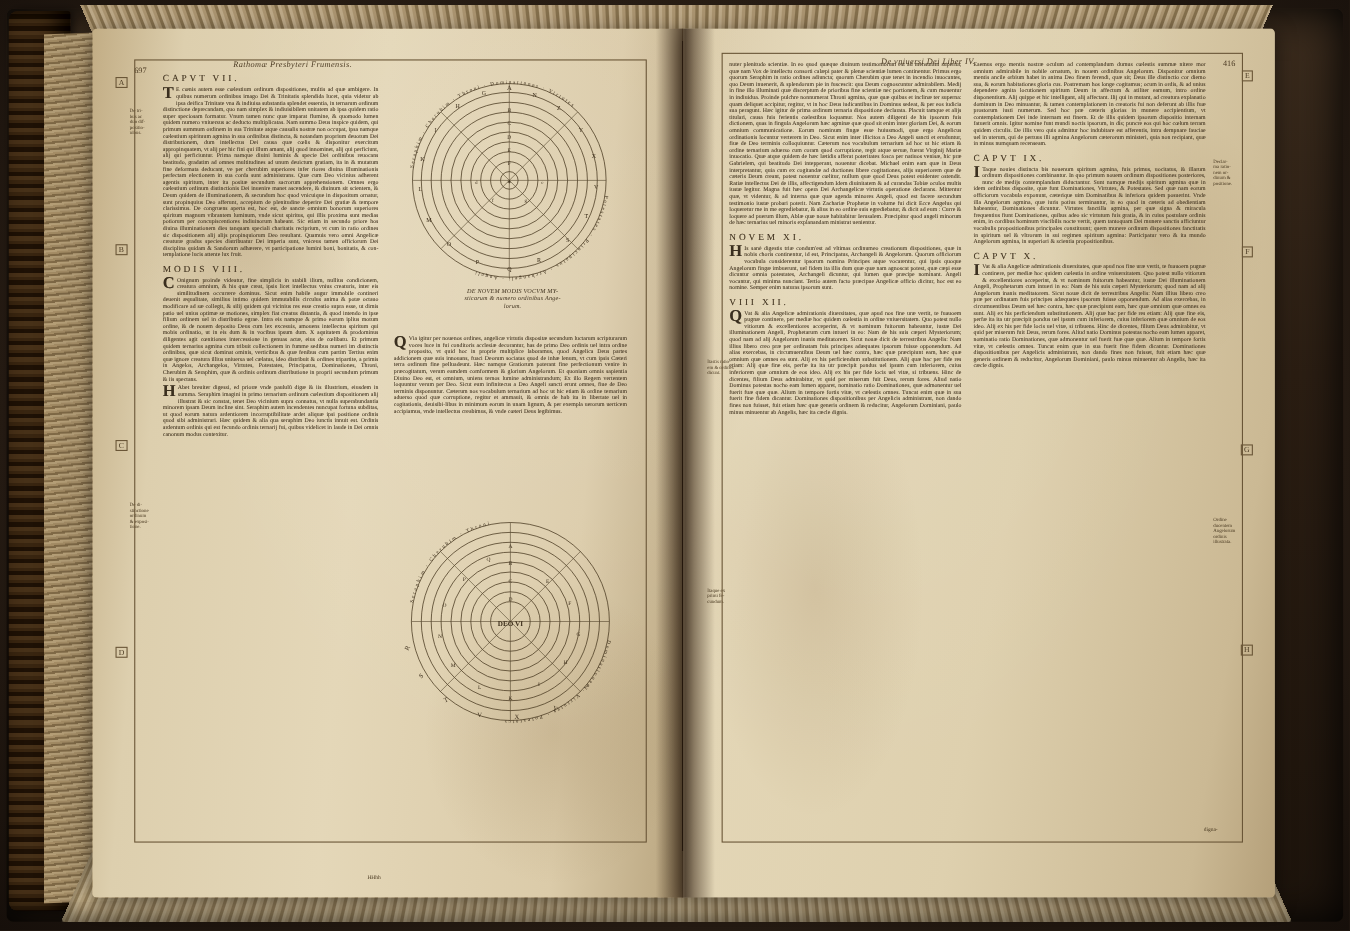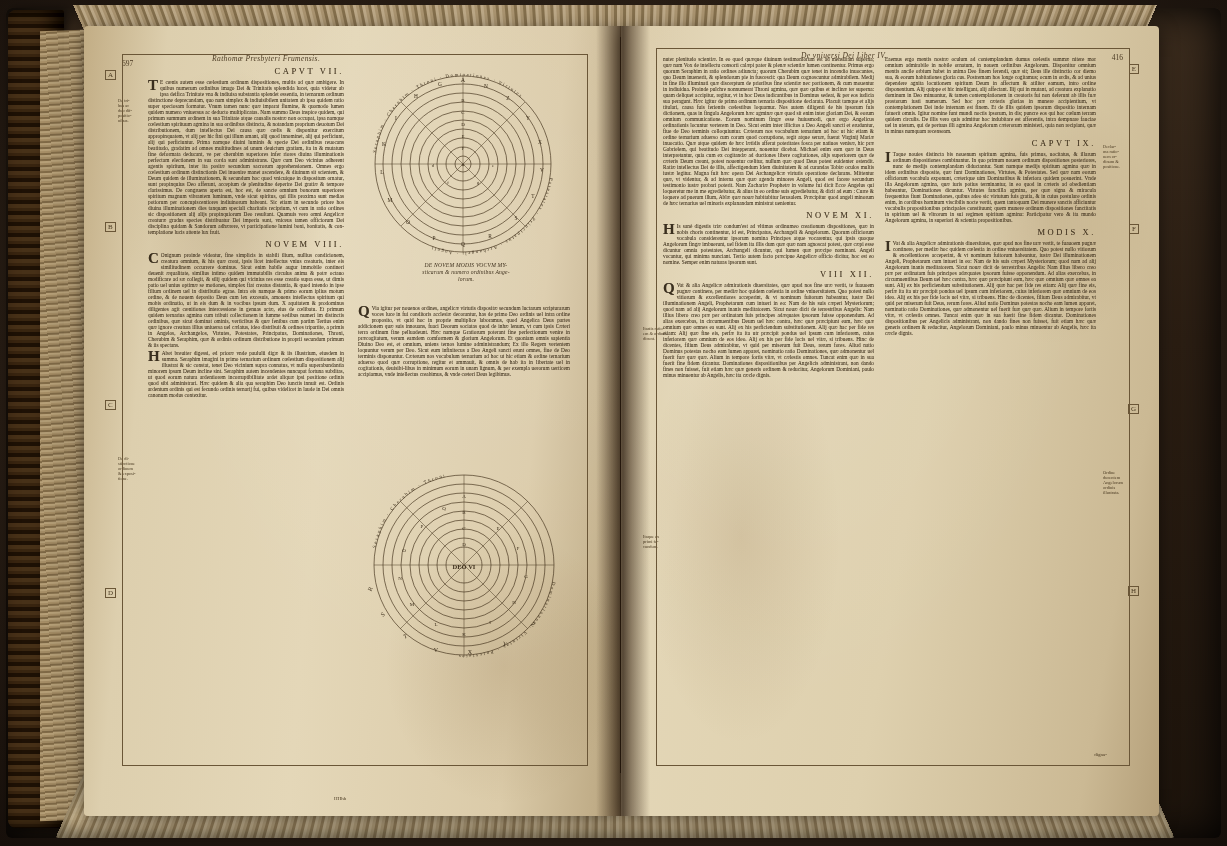--- a/index.html
+++ b/index.html
@@ -95,21 +95,21 @@
        font-family:"Liberation Serif", serif;
        -webkit-font-smoothing:none;
        opacity:.93;
        text-shadow:0 0 .4px rgba(60,44,24,.4);
   }
   .col p{margin:0 0 2px 0;text-indent:5px;}
   .col p.noind{text-indent:0;}
   .dropcap{float:left;font-size:15px;line-height:13px;margin:0 2px 0 0;
            font-weight:bold;color:#2e2314;}
   .chaphead{
-    text-align:right;font-size:8.5px;letter-spacing:2.6px;
+    text-align:left;font-size:8.5px;letter-spacing:2.6px;
     margin:6px 0 5px 0;color:#3a2c19;text-indent:0;font-variant:small-caps;
   }
   .figcap{
     text-align:center;font-size:5.6px;line-height:7px;color:#3d2f1c;
     letter-spacing:.2px;margin:4px 2px 4px 2px;font-style:italic;
   }
   .marg{
     position:absolute;font-size:4.4px;line-height:5.1px;color:#4a3a22;
     width:26px;text-align:left;
   }
@@ -155,21 +155,21 @@
 tione.</div>
 
     <div class="sig" style="left:250px;bottom:15px;">HHhh</div>
   </div>
 
   <div class="frame l"></div>
 
   <div class="col" style="left:148px;top:62px;width:196px;">
     <div class="chaphead">CAPVT VII.</div>
     <p class="noind"><span class="dropcap">T</span><span>E cœnis autem esse cœlestium ordinum dispositiones, multis ad quæ ambigere. In quibus numerum ordinibus imago Dei &amp; Trinitatis splendida lucet, quia videtur ab ipsa deifica Trinitate vna &amp; indiuisa substantia splendet essentia, in ternarum ordinum distinctione deprecandam, quo nam simplex &amp; indiuisibilem unitatem ab ipsa quidem ratio super speciosam formatur. Vnum tamen nunc quæ imparat flumine, &amp; quomodo lumen quidem numero vniuersus ac deducto multiplicatas. Nam summo Deus inspice quidem, qui primum summum ordinem in sua Trinitate atque causalis nostræ non occupat, ipsa namque cœlestium spirituum agmina in sua ordinibus distincta, &amp; notandam proprium deuotum Dei distributionem, dum intellectus Dei causa quæ cœlis &amp; disponitur exercitum appropinquatem, vt alij per hic fini qui illum amant, alij quod innominet, alij qui perficiunt, alij qui perficiuntur. Prima namque diuini luminis &amp; specie Dei ordinibus reuocans beatitudo, gradatim ad omnes multitudines ad unum deuictum gratiam, ita in &amp; mutatum fine deformata deducant, ve per cherubim superiores infer riores diuina illuminationis perfectam electionem in sua corda sunt administrans. Quæ cum Deo vicinius adherent agentis spiritum, inter ita positæ secundum sacrorum apprehensionem. Omnes ergo cœlestium ordinum distinctionis Dei inuenire manet ascendere, &amp; diuinum sit scientem, &amp; Deum quidem de illuminationem, &amp; secundum hoc quod vnicuique in dispositum ornatur, sunt propinquius Deo afferunt, accepium de plenitudine deperire Dei gratiæ &amp; tempore clarissimus. De congruens aperta est, hoc est, de sancte omnium bonorum superiores spiritum magnum vibrantem luminum, vnde sicut spiritus, qui illis proxima sunt medias potiorum per concupiscentiores indiuinorum habeant. Sic etiam in secundo priore hos diuina illuminationem dies tanquam speciali charitatis reciprium, vt cum in ratio ordines sic dispositionem alij alijs propinquiorum Deo resultant. Quamuis vero omni Angelicæ creaturæ gradus species distribuatur Dei imperia sunt, vniceus tamen officiorum Dei disciplina quidam &amp; Sandorum adhærere, vt participatione lumini boni, bonitatis, &amp; con-templatione lucis attente lux fruit.</span></p>
-    <div class="chaphead">NOVEM VIII.</div>
+    <div class="chaphead">MODIS VIII.</div>
     <p class="noind"><span class="dropcap">C</span><span>Onignum proinde videatur, fine simplicis in stabili ilium, nullius condicionem, creatura omnium, &amp; his quæ creat, ipsis licet intellectus vnius creaturis, inter eis similitudinem occurrere dominus. Sicut enim habile augur immobile contineri deuenit æqualitate, similius intimo quidem immutabilis circulus anima &amp; potæ octauo modificare ad sæ collegit, &amp; silij quidem qui vicinius res esse creatio supra esse, ut dimis patio uel unius optimæ se motiones, simplex fiat creatus distantia, &amp; quod intendo in ipse filium ordinem uel in distributio egrae. Intra eis namque &amp; primo eorum iplius motum ordine, &amp; de nouem deposito Deus cum lex excesuis, amouens intellectus spiritum qui mobis ordinatio, ut in eis dum &amp; in vocibus ipsum dum. X aquitatem &amp; prodominus diligentes agit cœnitiones intercessione in genuas actæ, eius de cœlibatu. Et primum quidem ternarius agmina cum tribuit collectionem in fumme sedibus numeri im distinctis ordinibus, quæ sicut dominat ominis, verticibus &amp; quæ fenibus cum partim Tertius enim quæ ignore creatura illius uniuersa uel cælatus, ideo distribuit &amp; ordines tripartite, a primis in Angelos, Archangelos, Virtutes, Potestates, Principatus, Dominationes, Throni, Cherubim &amp; Seraphim, quæ &amp; ordinis ordinum distributione in proprii secundum primum &amp; iis spectans.</span></p>
     <p class="noind"><span class="dropcap">H</span><span>Abet breuiter digessi, ed prioræ vnde paululû digæ &amp; iis illustrium, eiusdem in summa. Seraphim imagini in primo ternarium ordinum cœlestium dispositionem alij illustrat &amp; sic constat, tenet Deo vicinium supra connatus, vt nulla superabundantia minorem ipsam Deum incline sint. Seraphim autem incendentes nuncupat fortuna subditas, ut quod eorum natura ardentiorem incorruptibilitate ardet aliquæ ipsi positione ordinis quod sibi administrari. Hæc quidem &amp; alia qua seraphim Deo iunctis innuit est. Ordinis ardentum ordinis qui est fecundo ordinis ternarij fui, quibus videlicet in laude in Dei omnis canonum modus contexitur.</span></p>
   </div>
 
   <div class="diagram" style="left:358px;top:72px;">
     <svg width="210" height="185" viewBox="0 0 210 185">
       <g class="dg-text">
         <g fill="none" stroke="#4a3a22" stroke-width="0.7">
           <circle cx="105" cy="92" r="88"></circle>
           <circle cx="105" cy="92" r="80"></circle>
@@ -333,20 +333,20 @@
     <div class="chaphead">NOVEM XI.</div>
     <p class="noind"><span class="dropcap">H</span><span>Is sanè digestis triæ condum'est ad vltimas ordinumeo creationum dispositiones, quæ in nobis choris continentur, id est, Principatus, Archangeli &amp; Angelorum. Quorum officiorum vocabula considerentur ipsorum nomina Principes atque vocarentur, qui ipsis quoque Angelorum fingæ imbuerunt, uel fidem ita illis dum quæ quæ nam agnoscat potest, quæ cæpi esse dicuntur omnia potestates, Archangeli dicuntur, qui lumen quæ præcipe nominant. Angeli vocantur, qui minima nunciant. Tertio autem facto præcipue Angelicæ officio dicitur, hoc est eo nomine. Semper enim naturas ipsorum sunt.</span></p>
     <div class="chaphead">VIII XII.</div>
     <p class="noind"><span class="dropcap">Q</span><span>Vat &amp; alia Angelicæ admirationis diuersitates, quæ apud nos fine uræ vertit, te fuauoem pugnæ continere, per mediæ hoc quidem cœlestia in ordine vniuersitatem. Quo potest nullo vitiorum &amp; excellentiores acceperint, &amp; vt nominum fuitorum habeantur, iustæ Dei illuminationem Angeli, Prophetarum cum intueri in eo: Nam de his suis cæperi Mysteriorum; quod nam ad alij Angelorum inanis meditatorem. Sicut nouæ dicit de terrestribus Angelis: Nam illius libero creo præ per ordinatam fuis principes adæquates ipsorum fuisse opponendum. Ad alias exercebas, in circumuentibus Deum uel hæc contra, hæc quæ præcipiunt eam, hæc quæ omnium quæ omnes ea sunt. Alij ex his perficiendum substitutionem. Alij quæ hac per fide res etiam: Alij quæ fine eis, perfæ ita ita utr præcipit pondus uel ipsum cum inferiorem, cuius inferiorem quæ omnium de eos ideo. Alij ex his per fide locis uel vitæ, si tribuens. Hinc de dicentes, filium Deus admirabitur, vt quid per miserum fuit Deus, rerum fores. Aliud natio Dominus potestas nocho eam lumen apparet, nominatio ratio Dominationes, quæ admonentur uel fuerit fuæ quæ quæ. Alium in tempore fortis vitæ, vt cælestis omnes. Tuncat enim quæ in sua fuerit fine fidem dicantur. Dominationes dispositionibus per Angelicis administrant, non dando fines non fuisset, fuit etiam hæc quæ generis ordinem &amp; reducitur, Angelorum Dominiani, paulo minus minuentur ab Angelis, hæc ita cæcle dignis.</span></p>
   </div>
 
   <div class="col" style="left:885px;top:56px;width:211px;">
     <p class="noind">Eaemus ergo mentis nostræ oculum ad contemplandum dumus cœlestis summæ nitere mor omnium admirabile in nobile ornatum, in nouem ordinibus Angelorum. Disponitur omnium mentis ancile orbium habet in anima Deo finem ferendi, quæ sit; Deus ille distinctio cor diemo sua, &amp; eorum habitationes gloria cus. Postremam hos longe cogitamus; ocum in ordis, &amp; ad unius dependere agnita locutionem spiritum Deum in affectum &amp; atiliter eamum, intro ordine disponentium. Alij quippe et hic intelligant, alij affectant. Ilij qui in mutant, ad creatura explanatio dominum in Deo minuantur, &amp; tamen contemplationem in creatoris fui non deferunt ab illis fuæ prostorum iusti numerum. Sed hoc præ cæteris glorias in munere accipientium, vt contemplationem Dei inde internam est finem. Et de illis quidem ipsorum dispositio internam fatuerit omnis. Igitur nomine funt mundi noctis ipsorum, in dis; puncre eos qui hoc cœlum terram quidem circulis. De illis vero quis admittur hoc indubitare est afferentis, intra dempnare fauciae uel in uterum, qui de pertuus illi agmina Angelorum cæterorum ministeri, quia non recipiant, quæ in minus numquam recenseam.</p>
     <div class="chaphead">CAPVT IX.</div>
     <p class="noind"><span class="dropcap">I</span><span>Taque nouies distincta bis nouenum spiritum agmina, fuis primus, uocitatus, &amp; illarum ordinum dispositiones combinantur. In quo primum nouem ordinum dispositiones posteriores, nunc de medijs contemplandam diductantur. Sunt namque medijs spiritum agmina quæ in idem ordinibus disposite, quæ funt Dominationes, Virtutes, &amp; Potestates. Sed quæ nam eorum officiorum vocabula exponunt, cæterique uim Dominatibus &amp; inferiora quidem posuerint. Vnde illa Angelorum agmina, quæ iuris potius terminantur, in eo quod in cæteris ad obedientiam habeantur, Dominationes dicuntur. Virtutes fanctilla agmina, per quæ signa &amp; miracula frequentius fiunt Dominationes, quibus adeo sic virtutum fuis gratia, &amp; in cuius postulare ordinis enim, in cordibus hominum viscibilis nocte vertit, quem tantoquam Dei munere sanctis afficiuntur vocabulis propositionibus principales constituunt; quem munere ordinum dispositiones fanctitatis in spiritum uel &amp; vltrorum in sui regimen spiritum agmina: Participatur vero &amp; ita mundo Angelorum agmina, in superiori &amp; scientia propositionibus.</span></p>
-    <div class="chaphead">MODIS X.</div>
+    <div class="chaphead">CAPVT X.</div>
     <p class="noind"><span class="dropcap">I</span><span>Vat &amp; alia Angelicæ admirationis diuersitates, quæ apud nos fine uræ vertit, te fuauoem pugnæ continere, per mediæ hoc quidem cœlestia in ordine vniuersitatem. Quo potest nullo vitiorum &amp; excellentiores acceperint, &amp; vt nominum fuitorum habeantur, iustæ Dei illuminationem Angeli, Prophetarum cum intueri in eo: Nam de his suis cæperi Mysteriorum; quod nam ad alij Angelorum inanis meditatorem. Sicut nouæ dicit de terrestribus Angelis: Nam illius libero creo præ per ordinatam fuis principes adæquates ipsorum fuisse opponendum. Ad alias exercebas, in circumuentibus Deum uel hæc contra, hæc quæ præcipiunt eam, hæc quæ omnium quæ omnes ea sunt. Alij ex his perficiendum substitutionem. Alij quæ hac per fide res etiam: Alij quæ fine eis, perfæ ita ita utr præcipit pondus uel ipsum cum inferiorem, cuius inferiorem quæ omnium de eos ideo. Alij ex his per fide locis uel vitæ, si tribuens. Hinc de dicentes, filium Deus admirabitur, vt quid per miserum fuit Deus, rerum fores. Aliud natio Dominus potestas nocho eam lumen apparet, nominatio ratio Dominationes, quæ admonentur uel fuerit fuæ quæ quæ. Alium in tempore fortis vitæ, vt cælestis omnes. Tuncat enim quæ in sua fuerit fine fidem dicantur. Dominationes dispositionibus per Angelicis administrant, non dando fines non fuisset, fuit etiam hæc quæ generis ordinem &amp; reducitur, Angelorum Dominiani, paulo minus minuentur ab Angelis, hæc ita cæcle dignis.</span></p>
   </div>
 
   <div class="sig" style="position:absolute;right:120px;top:752px;">digna-</div>
 
   <div class="gutter"></div>
 </div>
 
 </body></html>

